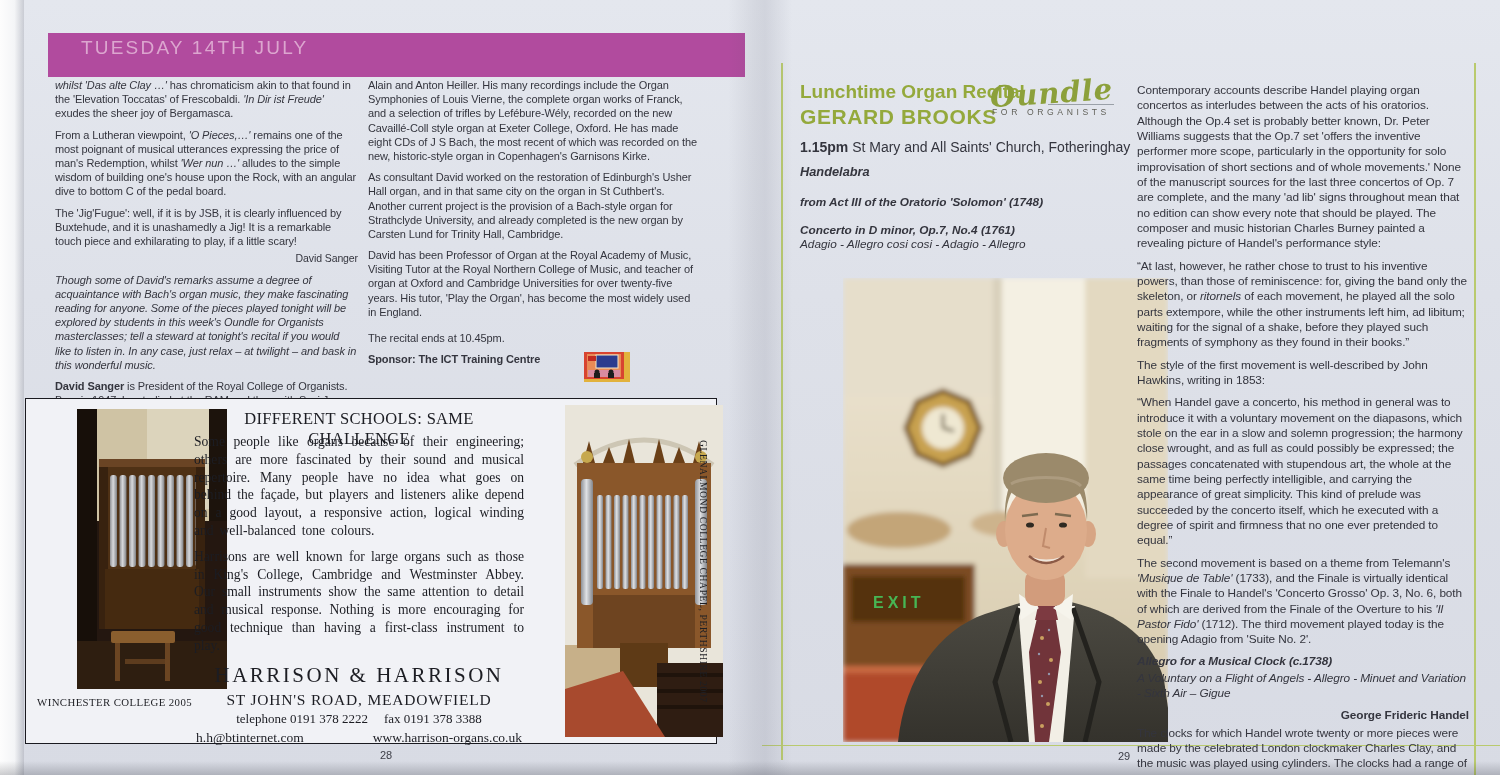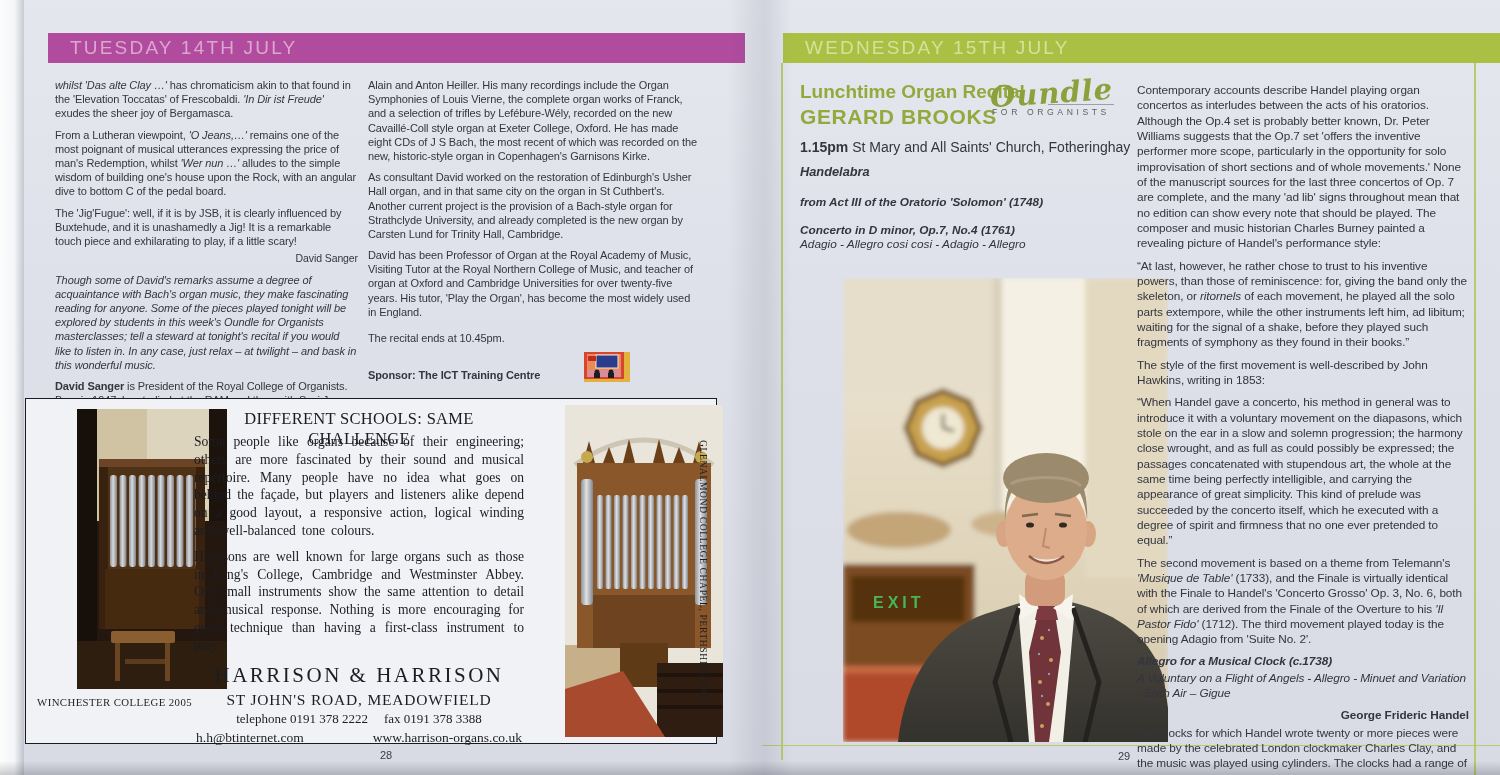--- a/index.html
+++ b/index.html
@@ -5,29 +5,29 @@
   html,body{margin:0;padding:0;background:#9a9da6;}
   .canvas{position:relative;width:1500px;height:775px;overflow:hidden;
     background:linear-gradient(180deg,#e4e7ee 0%,#dee1e9 38%,#d8dbe4 100%);
     font-family:"Liberation Sans",sans-serif;color:#34353e;}
   .abs{position:absolute;}
   
   .edge-left{left:0;top:0;width:24px;height:775px;background:linear-gradient(to right,#fdfdfd 0%,#f4f5f7 60%,rgba(120,122,132,.25) 100%);}
   .fold{left:728px;top:0;width:64px;height:775px;background:linear-gradient(90deg,rgba(80,82,100,0) 0%,rgba(80,82,100,.10) 42%,rgba(110,112,130,.16) 58%,rgba(80,82,100,0) 100%);}
   .bottom-shade{left:0;bottom:0;width:100%;height:14px;background:linear-gradient(rgba(0,0,0,0),rgba(30,32,42,.22));}
   
-  .banner{height:30px;line-height:30px;font-size:19px;letter-spacing:2.2px;padding-left:22px;box-sizing:border-box;}
+  .banner{height:44px;line-height:30px;font-size:19px;letter-spacing:2.2px;padding-left:33px;box-sizing:border-box;}
   .banner-left{left:48px;top:33px;width:697px;background:#b14b9e;color:#dca6cf;}
   .banner-right{left:783px;top:33px;width:717px;background:#a9c045;color:#d6e09b;}
   
   .bodytext{font-size:11px;line-height:1.29;letter-spacing:-0.1px;}
   .bodytext p{margin:0 0 7px 0;}
   .i{font-style:italic;} .b{font-weight:bold;} .bi{font-weight:bold;font-style:italic;}
   .attr{text-align:right;font-size:10.5px;margin:-3px 0 7px 0;}
-  .sponsor-row{display:flex;align-items:flex-end;gap:44px;margin-top:4px;}
+  .sponsor-row{display:flex;align-items:flex-start;gap:44px;margin-top:4px;}
   .recital-ends{margin-top:12px !important;}
   
   .adbox{left:25px;top:398px;width:692px;height:346px;background:#f1f2f6;border:1.6px solid #1a1a20;box-sizing:border-box;font-family:"Liberation Serif",serif;color:#1c1d23;}
   .ad-title{position:absolute;left:168px;top:10px;width:330px;text-align:center;font-size:16.5px;letter-spacing:.3px;}
   .ad-body{position:absolute;left:168px;top:34px;width:330px;}
   .ad-body p{margin:0 0 8px 0;font-size:13.6px;line-height:1.31;text-align:justify;word-spacing:2.5px;}
   .ad-company{text-align:center;font-size:21px;letter-spacing:2.5px;margin:4px 0 3px 0;}
   .ad-addr1{text-align:center;font-size:15.5px;letter-spacing:.8px;margin-bottom:2px;}
   .ad-addr2{text-align:center;font-size:17px;letter-spacing:1.5px;margin-bottom:5px;}
   .ad-row{display:flex;justify-content:center;gap:16px;font-size:13px;margin-bottom:3px;}
@@ -56,21 +56,21 @@
 <body>
 
 <div class="canvas">
 
   <div class="abs banner banner-left">
     <span>TUESDAY 14TH JULY</span>
   </div>
 
   <div class="abs bodytext" style="left:55px;top:78px;width:303px;">
     <p><span class="i">whilst 'Das alte Clay …' </span><span>has chromaticism akin to that found in the 'Elevation Toccatas' of Frescobaldi. </span><span class="i">'In Dir ist Freude' </span><span>exudes the sheer joy of Bergamasca.</span></p>
-    <p><span>From a Lutheran viewpoint, </span><span class="i">'O Jeans,…' </span><span> remains one of the most poignant of musical utterances expressing the price of man's Redemption, whilst </span><span class="i">'Wer nun …' </span><span>alludes to the simple wisdom of building one's house upon the Rock, with an angular dive to bottom C of the pedal board.</span></p>
+    <p><span>From a Lutheran viewpoint, </span><span class="i">'O Pieces,…' </span><span> remains one of the most poignant of musical utterances expressing the price of man's Redemption, whilst </span><span class="i">'Wer nun …' </span><span>alludes to the simple wisdom of building one's house upon the Rock, with an angular dive to bottom C of the pedal board.</span></p>
     <p>The 'Jig'Fugue': well, if it is by JSB, it is clearly influenced by Buxtehude, and it is unashamedly a Jig! It is a remarkable touch piece and exhilarating to play, if a little scary!</p>
     <div class="attr">David Sanger</div>
     <p class="i">Though some of David's remarks assume a degree of acquaintance with Bach's organ music, they make fascinating reading for anyone. Some of the pieces played tonight will be explored by students in this week's Oundle for Organists masterclasses; tell a steward at tonight's recital if you would like to listen in. In any case, just relax – at twilight – and bask in this wonderful music.</p>
     <p><span class="b">David Sanger </span><span>is President of the Royal College of Organists. Born in 1947, he studied at the RAM and then with Susi Jeans, Marie-Claire</span></p>
   </div>
 
   <div class="abs bodytext" style="left:368px;top:78px;width:330px;">
     <p>Alain and Anton Heiller. His many recordings include the Organ Symphonies of Louis Vierne, the complete organ works of Franck, and a selection of trifles by Lefébure-Wély, recorded on the new Cavaillé-Coll style organ at Exeter College, Oxford. He has made eight CDs of J S Bach, the most recent of which was recorded on the new, historic-style organ in Copenhagen's Garnisons Kirke.</p>
     <p>As consultant David worked on the restoration of Edinburgh's Usher Hall organ, and in that same city on the organ in St Cuthbert's. Another current project is the provision of a Bach-style organ for Strathclyde University, and already completed is the new organ by Carsten Lund for Trinity Hall, Cambridge.</p>
     <p>David has been Professor of Organ at the Royal Academy of Music, Visiting Tutor at the Royal Northern College of Music, and teacher of organ at Oxford and Cambridge Universities for over twenty-five years. His tutor, 'Play the Organ', has become the most widely used in England.</p>
@@ -194,23 +194,20 @@
           <rect x="92" y="284" width="66" height="4" fill="#1f130b"></rect>
           <rect x="92" y="300" width="66" height="4" fill="#1f130b"></rect>
         <polygon points="0,284 58,266 100,332 0,332" fill="#a84a2e"></polygon>
       </svg>
     </div>
     <div class="cap-vert">GLENALMOND COLLEGE CHAPEL, PERTHSHIRE 2007</div>
   </div>
 
   <div class="abs pageno" style="left:380px;top:749px;">28</div>
 
-  <div class="abs banner banner-right">
-    <span>WEDNESDAY 15TH JULY</span>
-  </div>
   <div class="abs grule" style="left:781px;top:63px;width:1.6px;height:697px;"></div>
   <div class="abs grule" style="left:1474px;top:63px;width:1.6px;height:712px;"></div>
   <div class="abs grule" style="left:762px;top:745px;width:738px;height:1.4px;"></div>
 
   <div class="abs recital-series">Lunchtime Organ Recital</div>
   <div class="abs performer">GERARD BROOKS</div>
 
   <div class="abs oundle">
     <div class="oundle-script">Oundle</div>
     <div class="oundle-rule"></div>

